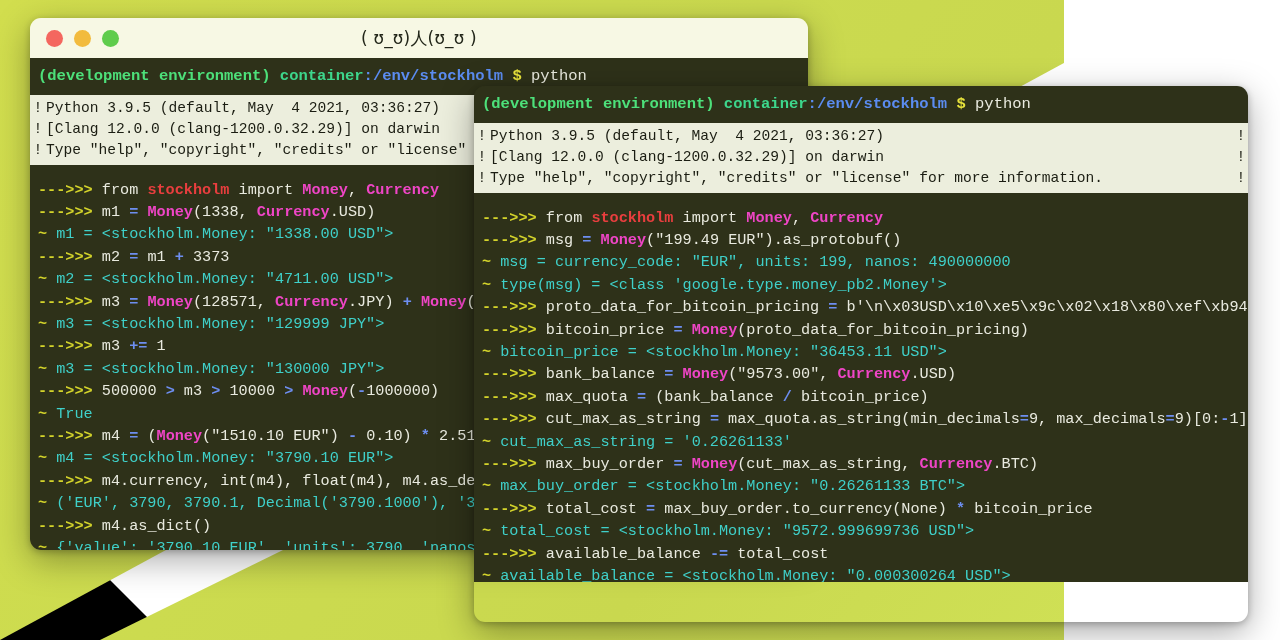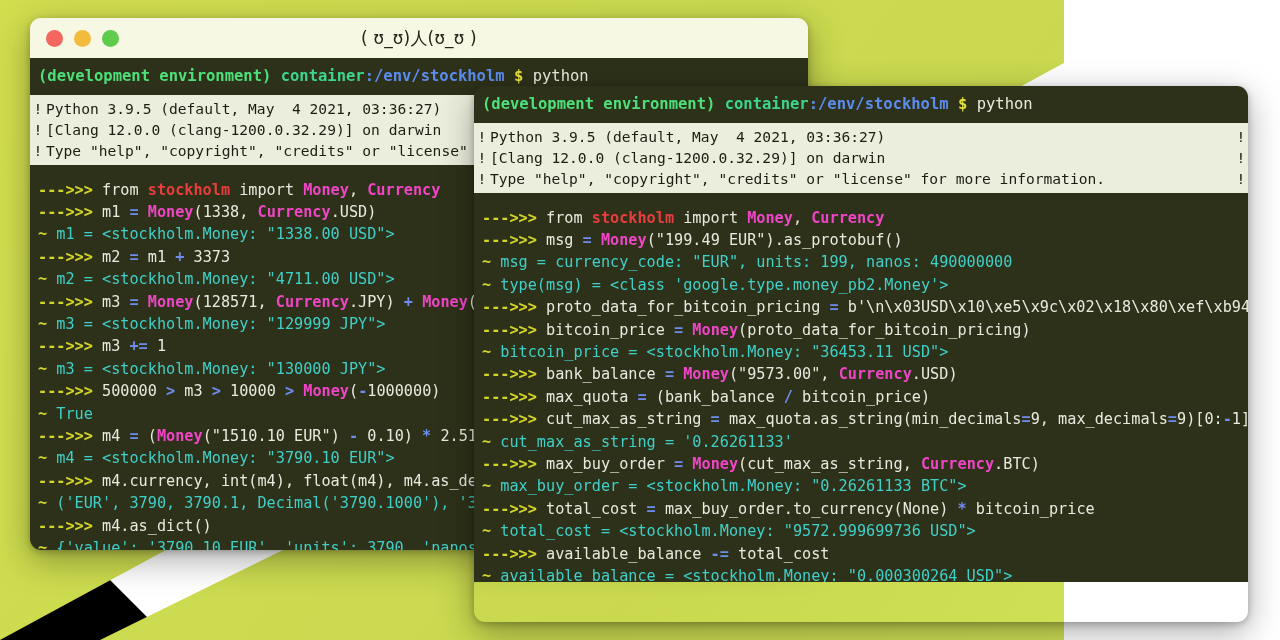--- a/index.html
+++ b/index.html
@@ -76,20 +76,21 @@
     color: #23271a;
     letter-spacing: 0.2px;
     pointer-events: none;
     font-family: "DejaVu Sans", sans-serif;
   }
 
   .term-body {
     background: #2e3119;
     position: relative;
     overflow: hidden;
+    font-family: Liberation Mono, monospace;
   }
 
   .promptline {
     font-size: 15.5px;
     line-height: 1.0;
     padding: 11px 0 10px 8px;
     white-space: pre;
     color: #e8e9df;
   }
   .c-env    { color: #4de07a; font-weight: bold; }

